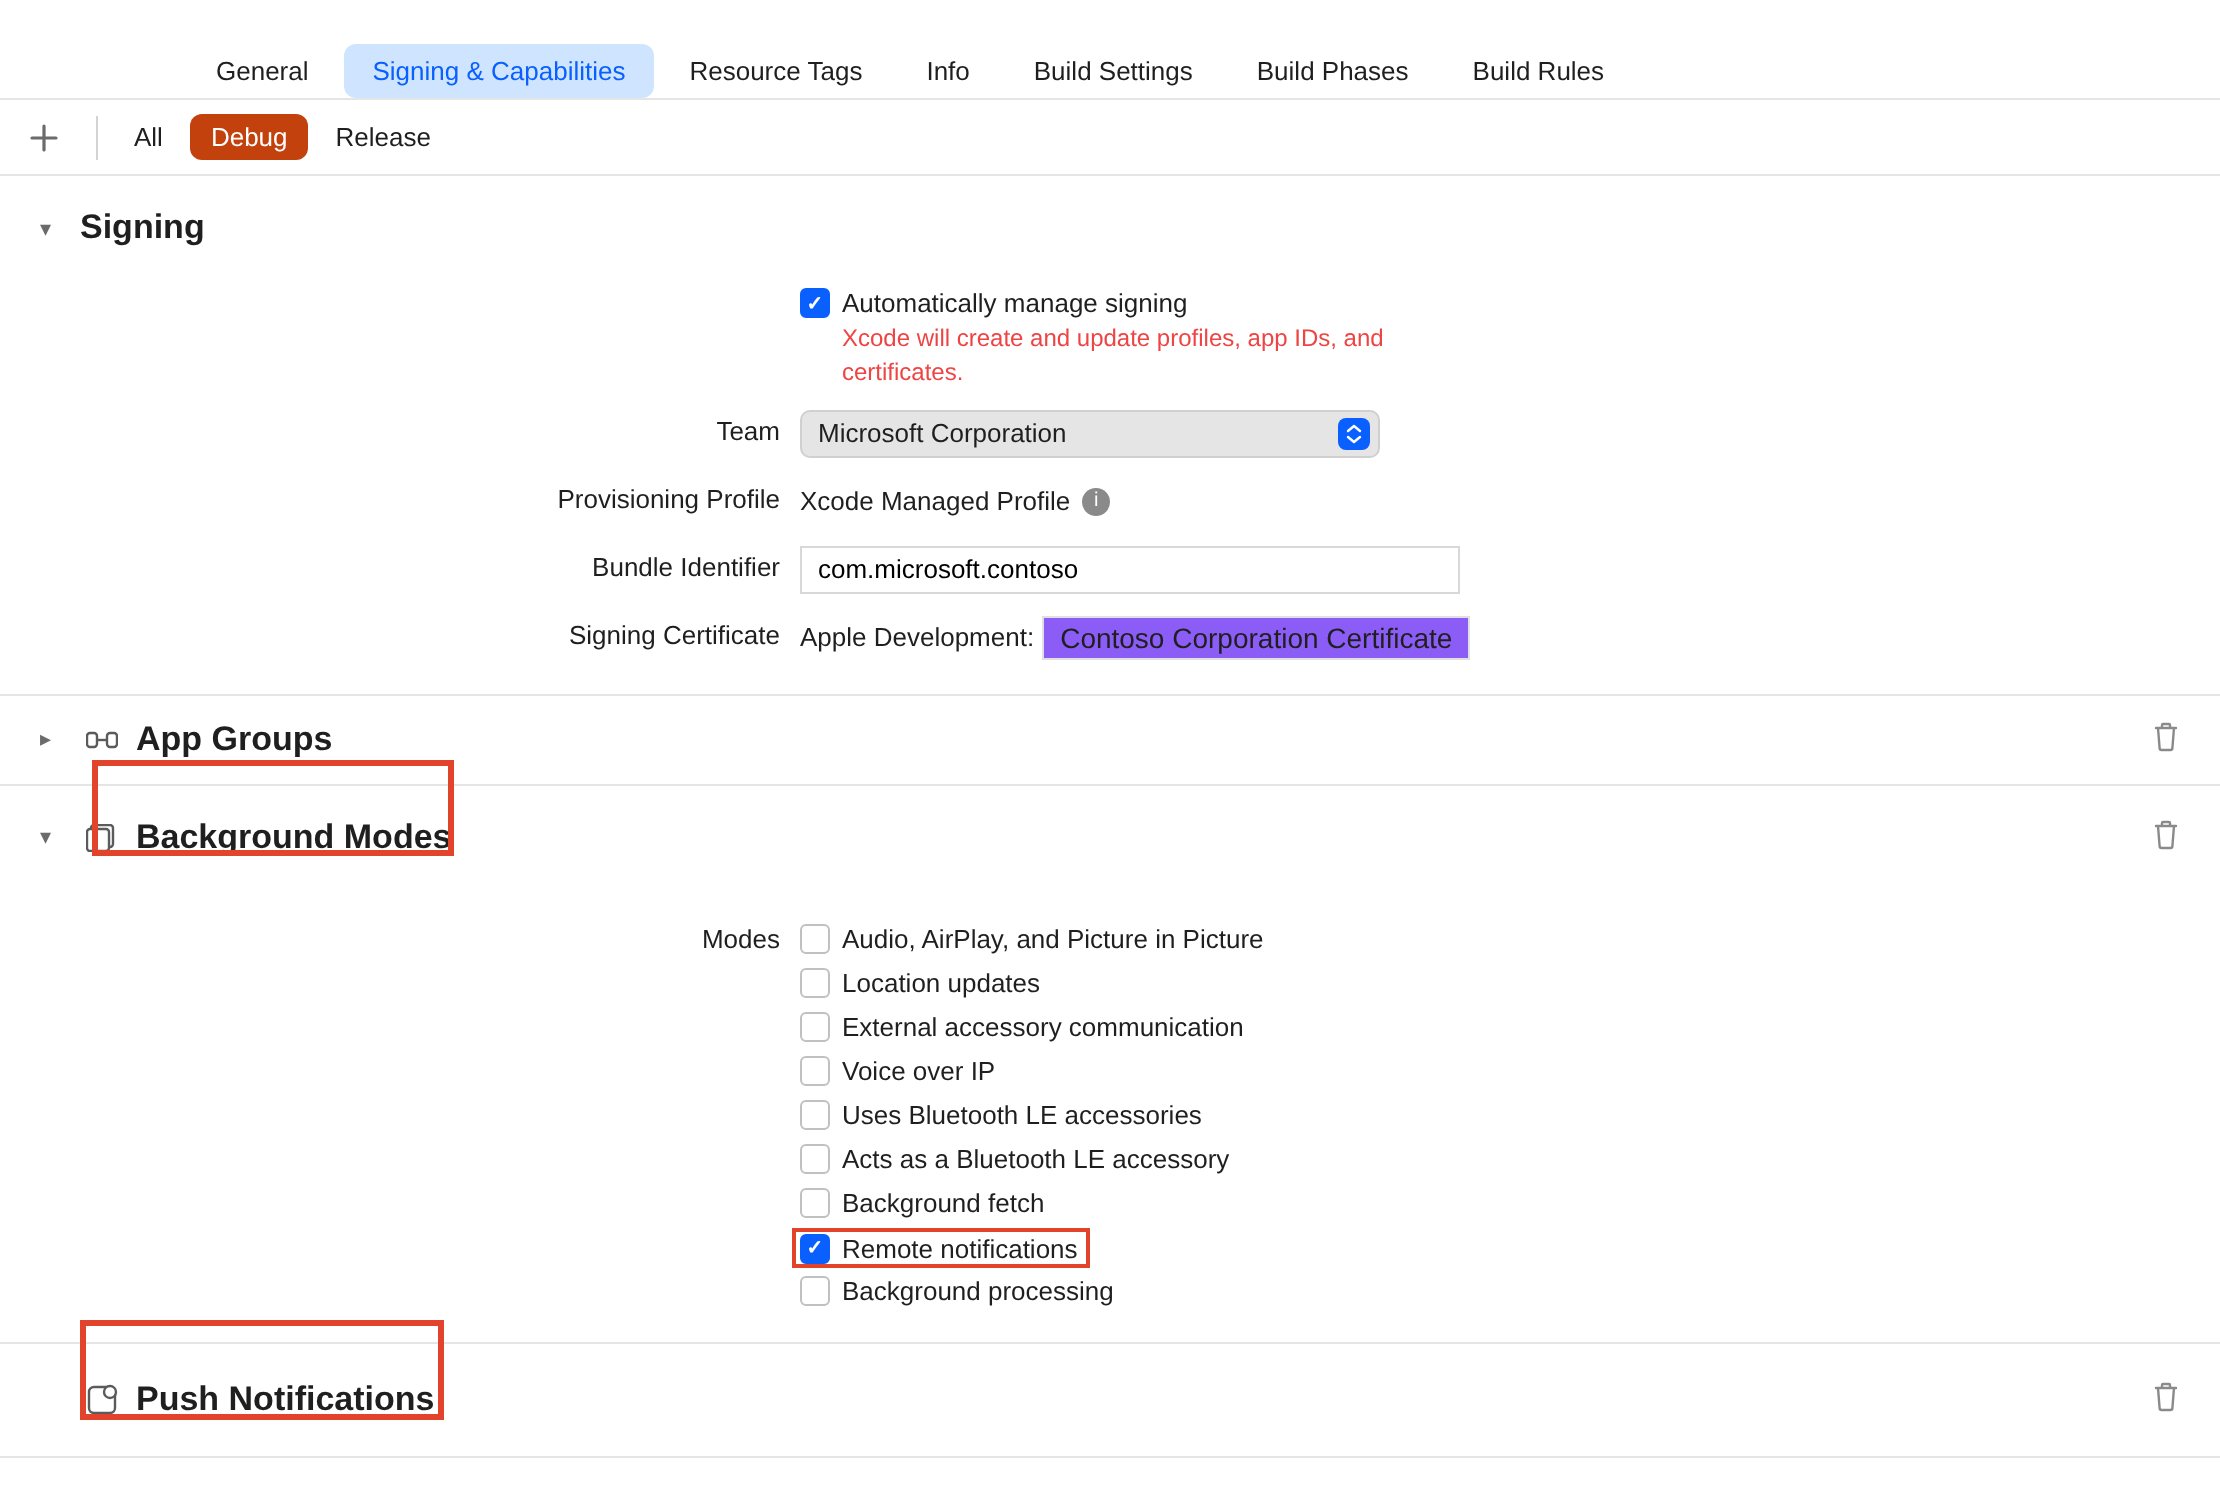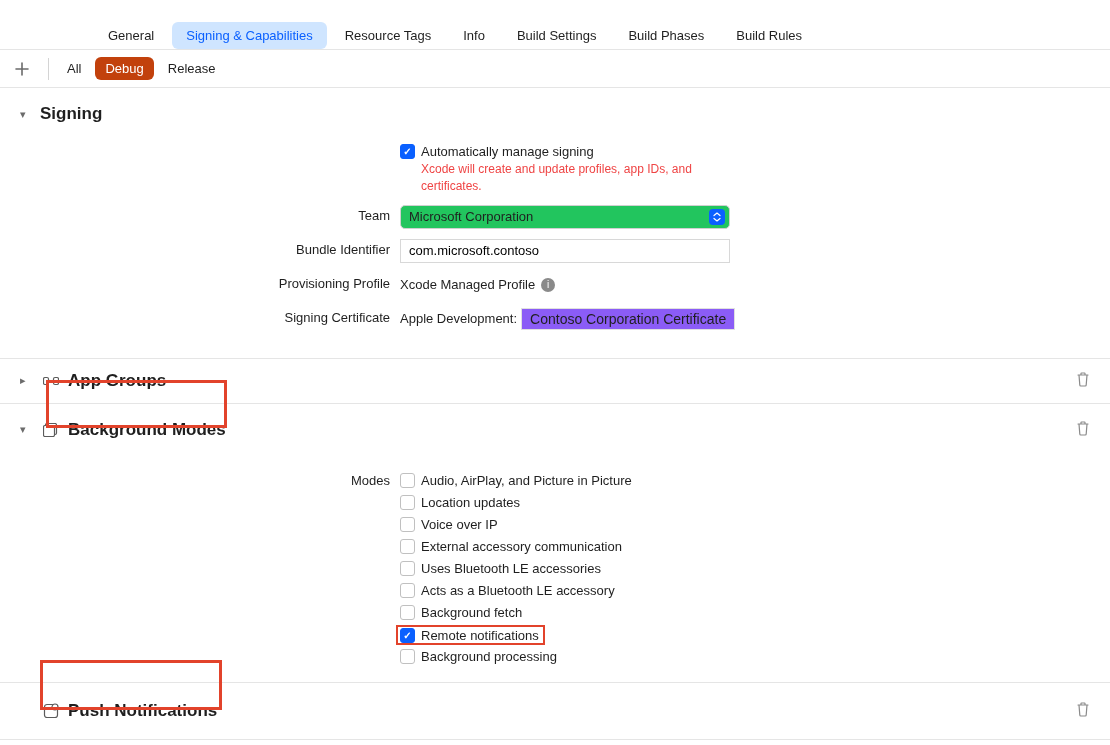--- a/index.html
+++ b/index.html
@@ -145,23 +145,23 @@
     margin-left: 21px;
     line-height: 1.4;
     max-width: 300px;
   }
   .select {
     display: flex;
     align-items: center;
     border: 1px solid #d0d0d0;
     border-radius: 5px;
     height: 24px;
-    width: 330px;
+    width: 290px;
     padding: 0 4px 0 8px;
-    background: #22c55e;
+    background: #e5e5e5;
   }
   .select .sel-val { flex: 1; font-size: 13px; }
   .select .sel-arrows {
     width: 16px; height: 16px;
     background: #0a60ff;
     border-radius: 4px;
     color: #fff;
     display: flex; align-items: center; justify-content: center;
     font-size: 9px; line-height: 1;
   }
@@ -283,35 +283,35 @@
             <span class="sel-val">Microsoft Corporation</span>
             <span class="sel-arrows">
               <svg width="8" height="10" viewBox="0 0 8 10">
                   <path d="M1 3.5 L4 1 L7 3.5 M1 6.5 L4 9 L7 6.5" stroke="#fff" stroke-width="1.2" fill="none" stroke-linecap="round" stroke-linejoin="round"></path>
                 </svg>
             </span>
           </div>
         </div>
       </div>
       <div class="row">
-        <div class="row-label">Bundle Identifier</div>
-        <div class="row-value">
-          <input class="text-input" value="com.microsoft.contoso" style="">
-        </div>
-      </div>
-      <div class="row">
         <div class="row-label">Provisioning Profile</div>
         <div class="row-value">
           <div class="plain-line">
             <span>Xcode Managed Profile</span>
             <span class="info-dot">i</span>
           </div>
         </div>
       </div>
-      <div class="row" style="margin-bottom:13px">
+      <div class="row">
+        <div class="row-label">Bundle Identifier</div>
+        <div class="row-value">
+          <input class="text-input" value="com.microsoft.contoso" style="">
+        </div>
+      </div>
+      <div class="row" style="margin-bottom:2px">
         <div class="row-label">Signing Certificate</div>
         <div class="row-value">
           <div class="plain-line">
             <span>Apple Development:</span>
             <span class="cert-box">Contoso Corporation Certificate</span>
           </div>
         </div>
       </div>
     </div>
   </div>
@@ -361,25 +361,25 @@
               <div class="mode-item">
                 <span class="checkbox"></span>
                 <span>Audio, AirPlay, and Picture in Picture</span>
               </div>
               <div class="mode-item">
                 <span class="checkbox"></span>
                 <span>Location updates</span>
               </div>
               <div class="mode-item">
                 <span class="checkbox"></span>
+                <span>External accessory communication</span>
+              </div>
+              <div class="mode-item">
+                <span class="checkbox"></span>
                 <span>Voice over IP</span>
-              </div>
-              <div class="mode-item">
-                <span class="checkbox"></span>
-                <span>External accessory communication</span>
               </div>
               <div class="mode-item">
                 <span class="checkbox"></span>
                 <span>Uses Bluetooth LE accessories</span>
               </div>
               <div class="mode-item">
                 <span class="checkbox"></span>
                 <span>Acts as a Bluetooth LE accessory</span>
               </div>
               <div class="mode-item">

